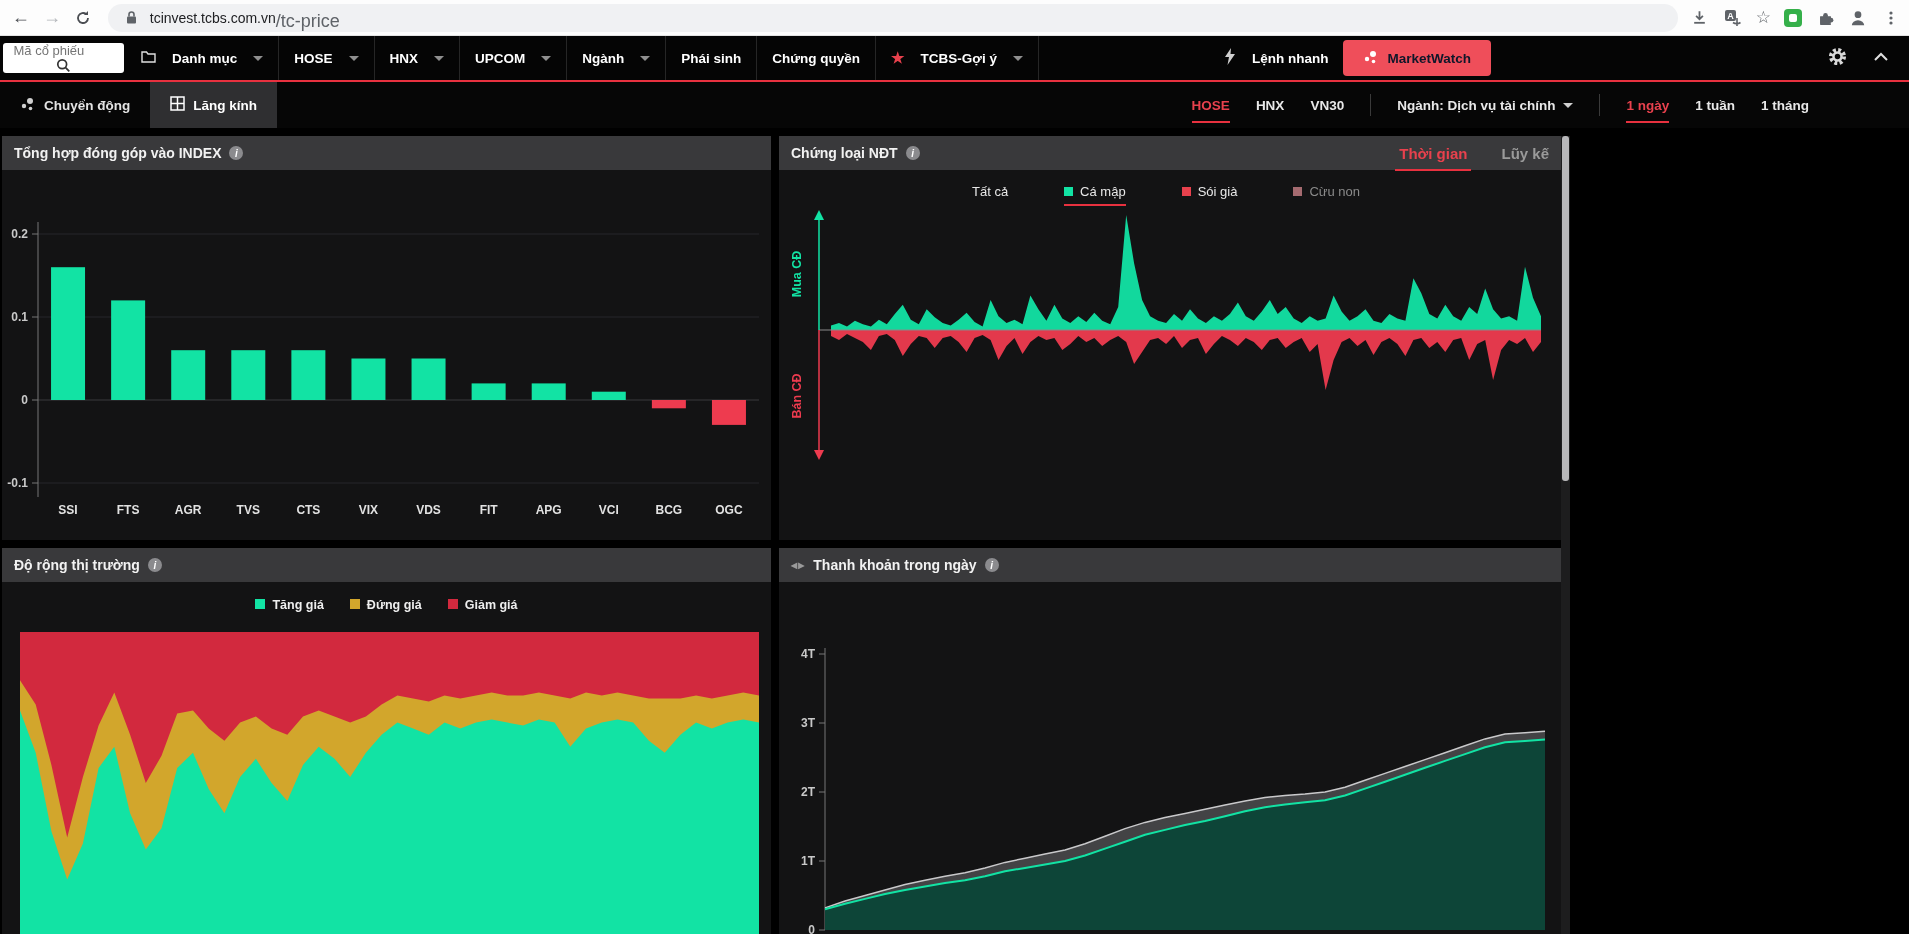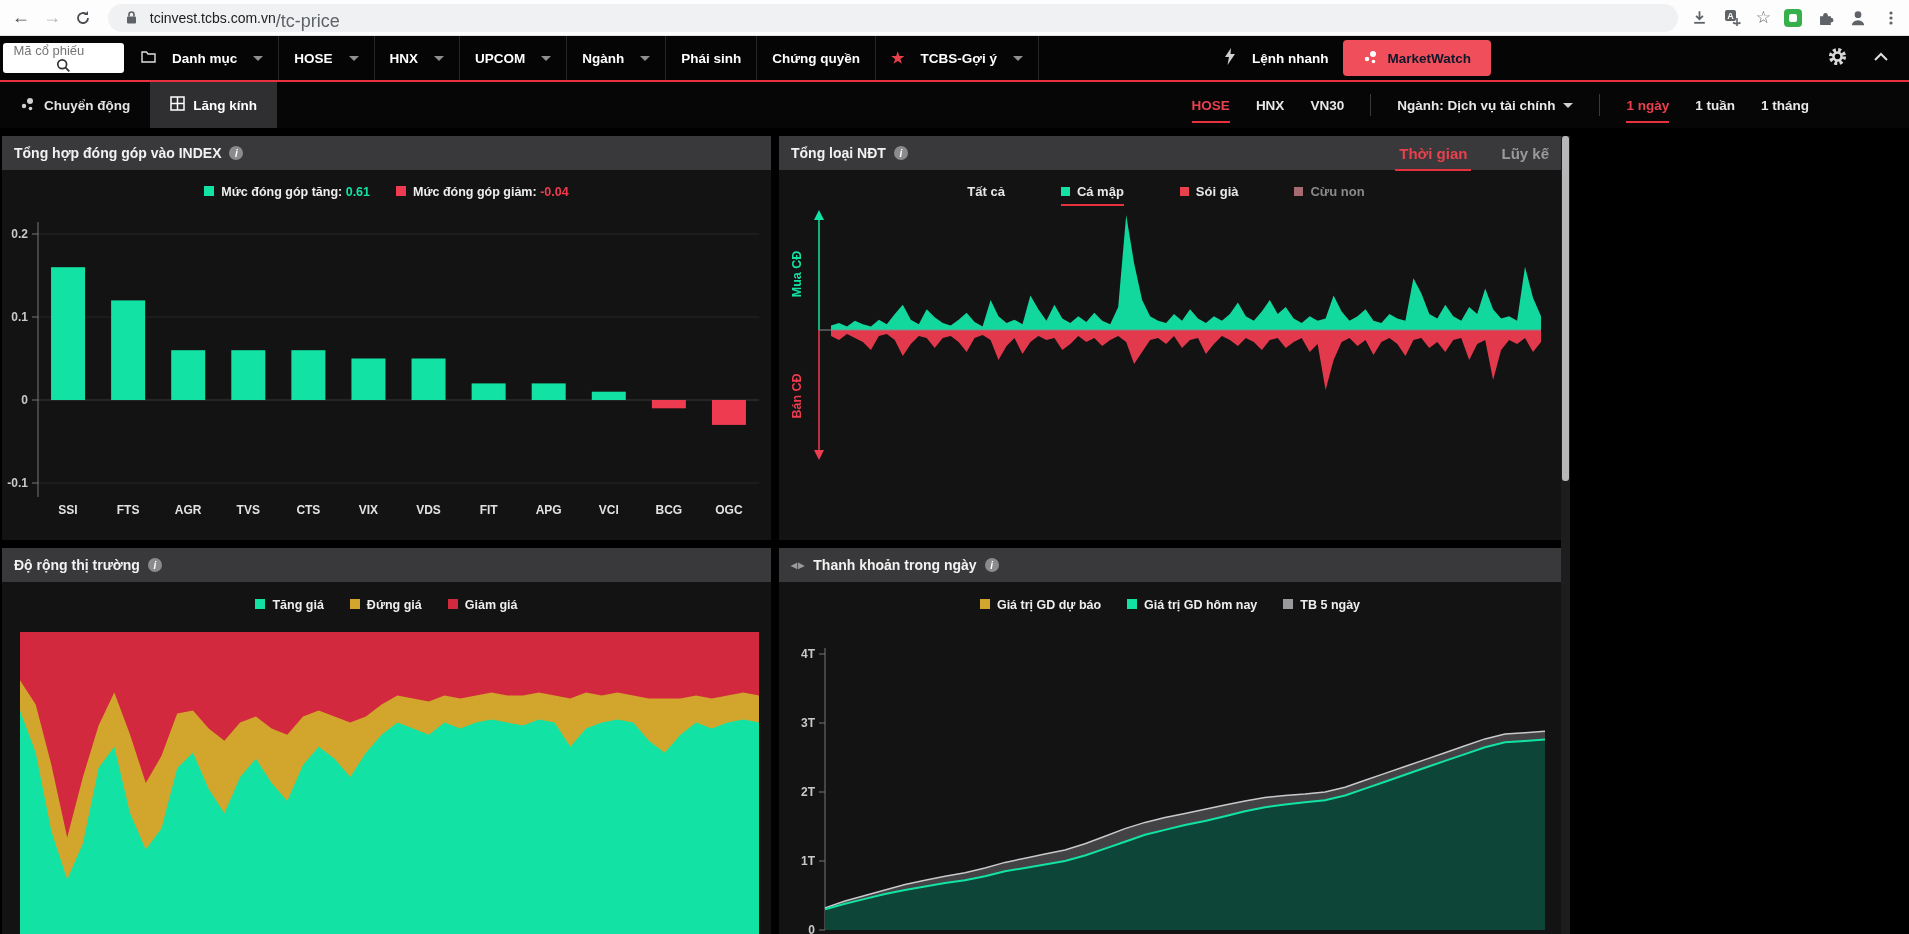--- a/index.html
+++ b/index.html
@@ -67,21 +67,21 @@
   .drag-ic { color:#9a9a9a; font-size:8px; letter-spacing:1px; }
   .legend { display:flex; align-items:center; justify-content:center; gap:26px; color:#eee;
             font-size:12.5px; font-weight:bold; }
   .sq { width:10px; height:10px; display:inline-block; margin-right:7px; }
   .p-head-views { margin-left:auto; display:flex; gap:34px; font-size:15px; }
   .view-btn { position:relative; color:#9a9a9a; font-weight:bold; }
   .view-btn.active { color:#e8414d; }
   .view-btn.active::after { content:""; position:absolute; left:-4px; right:-4px; bottom:-9px;
                             height:2px; background:#e8313f; }
   .inv-tabs { position:absolute; left:0; right:8px; top:48px; display:flex; justify-content:center;
-              gap:56px; font-size:13px; font-weight:bold; color:#e8e8e8; }
+              gap:56px; font-size:13px; font-weight:normal; color:#e8e8e8; }
   .inv-tab { position:relative; display:flex; align-items:center; }
   .inv-tab.active::after { content:""; position:absolute; left:0; right:0; bottom:-7px; height:2px; background:#e8313f; }
   .inv-tab.dim { color:#8a8a8a; }
   svg text { font-family:"Liberation Sans", sans-serif; }
 
   
   .vscroll-track { position:absolute; left:1561px; top:136px; width:9px; height:798px; background:#1d1d1e; }
   .vscroll-thumb { position:absolute; left:1px; top:0; width:7px; height:345px; background:#b7b7b9; border-radius:3px; }
 </style>
 </head>
@@ -262,24 +262,20 @@
       <span class="r2item red">1 ngày</span>
       <span class="r2item">1 tuần</span>
       <span class="r2item">1 tháng</span>
     </div>
   </div>
 
   <div class="panel" style="left:2px;top:136px;width:769px;height:404px">
     <div class="p-head">
       <span>Tổng hợp đóng góp vào INDEX</span>
       <span class="info-ic">i</span>
-    </div>
-    <div class="legend" style="margin-top:15px">
-      <span><span class="sq" style="background:#12e3a4"></span><span>Mức đóng góp tăng:</span>&nbsp;<span style="color:#12e3a4">0.61</span></span>
-      <span><span class="sq" style="background:#ee3b4f"></span><span>Mức đóng góp giảm:</span>&nbsp;<span style="color:#ee3b4f">-0.04</span></span>
     </div>
     <svg id="chart-index" width="769" height="334" style="position:absolute;left:0;top:68px">
         <line x1="36" y1="30" x2="757" y2="30" stroke="#27272a" stroke-width="1"></line>
         <line x1="30" y1="30" x2="36" y2="30" stroke="#777" stroke-width="1"></line>
         <text x="26" y="34" fill="#c9c9c9" font-size="12" text-anchor="end" font-weight="bold">0.2</text>
         <line x1="36" y1="113" x2="757" y2="113" stroke="#27272a" stroke-width="1"></line>
         <line x1="30" y1="113" x2="36" y2="113" stroke="#777" stroke-width="1"></line>
         <text x="26" y="117" fill="#c9c9c9" font-size="12" text-anchor="end" font-weight="bold">0.1</text>
         <line x1="36" y1="196" x2="757" y2="196" stroke="#3a3a3d" stroke-width="1"></line>
         <line x1="30" y1="196" x2="36" y2="196" stroke="#777" stroke-width="1"></line>
@@ -310,21 +306,21 @@
         <text x="606.7916666666667" y="310" fill="#e2e2e2" font-size="12" text-anchor="middle" font-weight="bold">VCI</text>
         <rect x="649.875" y="196" width="34" height="8.3" fill="#ee3b4f"></rect>
         <text x="666.875" y="310" fill="#e2e2e2" font-size="12" text-anchor="middle" font-weight="bold">BCG</text>
         <rect x="709.9583333333334" y="196" width="34" height="24.9" fill="#ee3b4f"></rect>
         <text x="726.9583333333334" y="310" fill="#e2e2e2" font-size="12" text-anchor="middle" font-weight="bold">OGC</text>
       </svg>
   </div>
 
   <div class="panel" style="left:779px;top:136px;width:782px;height:404px">
     <div class="p-head">
-      <span>Tổng loại NĐT</span>
+      <span>Chứng loại NĐT</span>
       <span class="info-ic">i</span>
       <span class="p-head-views">
         <span class="view-btn active">Thời gian</span>
         <span class="view-btn">Lũy kế</span>
       </span>
     </div>
     <div class="inv-tabs">
       <span class="inv-tab">
           <span>Tất cả</span>
         </span>
@@ -369,25 +365,20 @@
         <path d="M 18 310 L 18.0 56.3 L 33.7 80.5 L 49.4 140.9 L 65.2 213.4 L 80.9 153.0 L 96.6 101.6 L 112.3 68.4 L 128.1 110.7 L 143.8 159.0 L 159.5 131.8 L 175.2 89.5 L 191.0 86.5 L 206.7 104.6 L 222.4 116.7 L 238.1 98.6 L 253.9 92.6 L 269.6 104.6 L 285.3 110.7 L 301.0 92.6 L 316.7 86.5 L 332.5 92.6 L 348.2 98.6 L 363.9 92.6 L 379.6 80.5 L 395.4 71.4 L 411.1 74.4 L 426.8 77.5 L 442.5 71.4 L 458.3 74.4 L 474.0 71.4 L 489.7 68.4 L 505.4 71.4 L 521.1 71.4 L 536.9 68.4 L 552.6 71.4 L 568.3 74.4 L 584.0 68.4 L 599.8 71.4 L 615.5 68.4 L 631.2 71.4 L 646.9 74.4 L 662.7 74.4 L 678.4 74.4 L 694.1 71.4 L 709.8 74.4 L 725.6 71.4 L 741.3 68.4 L 757.0 71.4 L 757 310 Z" fill="#d2a62c"></path>
         <path d="M 18 310 L 18.0 86.5 L 33.7 128.8 L 49.4 207.3 L 65.2 255.6 L 80.9 219.4 L 96.6 143.9 L 112.3 122.8 L 128.1 189.2 L 143.8 225.4 L 159.5 204.3 L 175.2 143.9 L 191.0 128.8 L 206.7 165.0 L 222.4 189.2 L 238.1 153.0 L 253.9 134.8 L 269.6 159.0 L 285.3 177.1 L 301.0 140.9 L 316.7 122.8 L 332.5 134.8 L 348.2 153.0 L 363.9 128.8 L 379.6 110.7 L 395.4 98.6 L 411.1 104.6 L 426.8 110.7 L 442.5 98.6 L 458.3 104.6 L 474.0 98.6 L 489.7 95.6 L 505.4 98.6 L 521.1 101.6 L 536.9 95.6 L 552.6 98.6 L 568.3 122.8 L 584.0 104.6 L 599.8 98.6 L 615.5 95.6 L 631.2 98.6 L 646.9 116.7 L 662.7 128.8 L 678.4 110.7 L 694.1 98.6 L 709.8 104.6 L 725.6 98.6 L 741.3 95.6 L 757.0 98.6 L 757 310 Z" fill="#12e3a4"></path>
       </svg>
   </div>
 
   <div class="panel" style="left:779px;top:548px;width:782px;height:386px">
     <div class="p-head">
       <span class="drag-ic">◀▶</span>
       <span>Thanh khoản trong ngày</span>
       <span class="info-ic">i</span>
-    </div>
-    <div class="legend" style="margin-top:16px">
-      <span><span class="sq" style="background:#d2a62c"></span><span>Giá trị GD dự báo</span></span>
-      <span><span class="sq" style="background:#12e3a4"></span><span>Giá trị GD hôm nay</span></span>
-      <span><span class="sq" style="background:#9a9a9c"></span><span>TB 5 ngày</span></span>
     </div>
     <svg id="chart-liquidity" width="782" height="310" style="position:absolute;left:0;top:76px">
         <line x1="40" y1="30" x2="46" y2="30" stroke="#777" stroke-width="1"></line>
         <text x="36" y="34" fill="#c9c9c9" font-size="12" text-anchor="end" font-weight="bold">4T</text>
         <line x1="40" y1="99" x2="46" y2="99" stroke="#777" stroke-width="1"></line>
         <text x="36" y="103" fill="#c9c9c9" font-size="12" text-anchor="end" font-weight="bold">3T</text>
         <line x1="40" y1="168" x2="46" y2="168" stroke="#777" stroke-width="1"></line>
         <text x="36" y="172" fill="#c9c9c9" font-size="12" text-anchor="end" font-weight="bold">2T</text>
         <line x1="40" y1="237" x2="46" y2="237" stroke="#777" stroke-width="1"></line>
         <text x="36" y="241" fill="#c9c9c9" font-size="12" text-anchor="end" font-weight="bold">1T</text>

